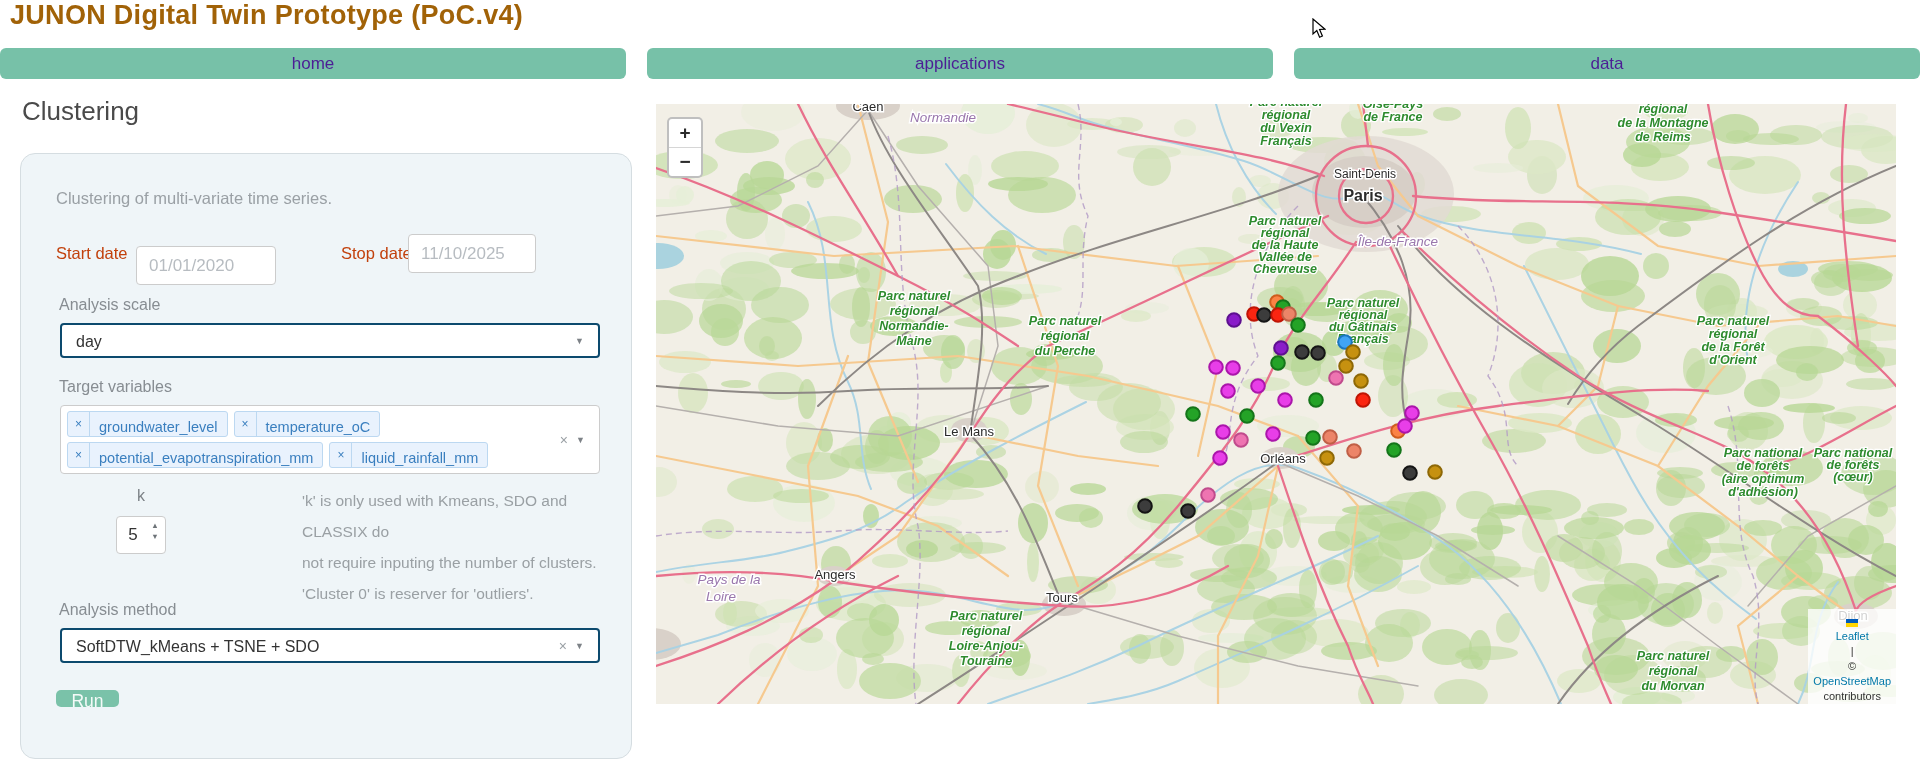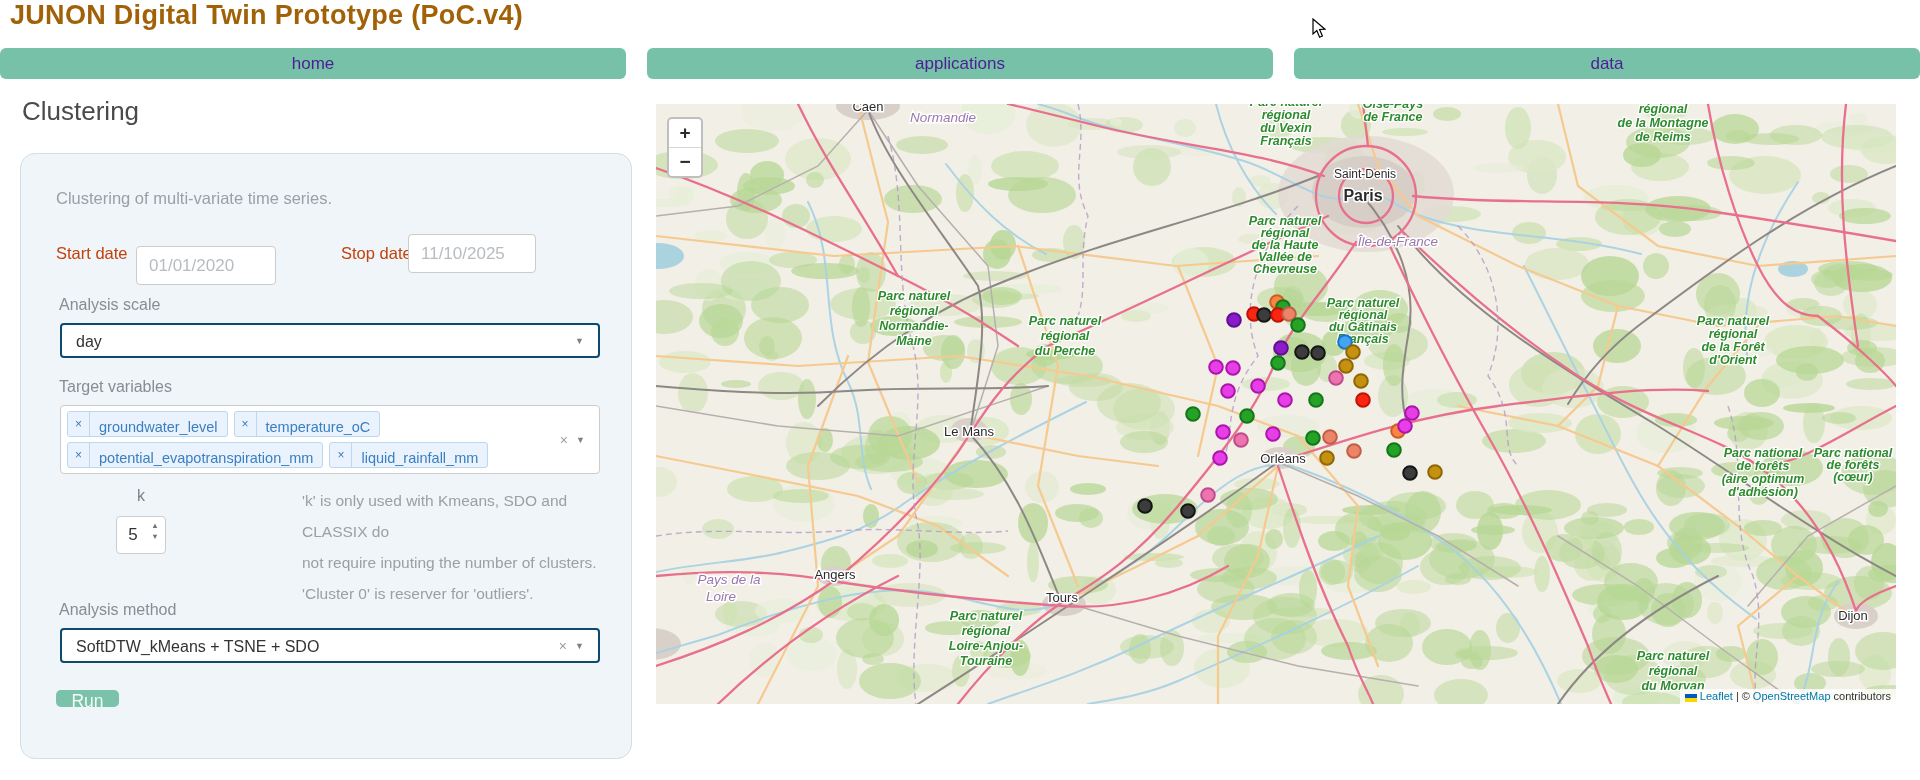--- a/index.html
+++ b/index.html
@@ -52,21 +52,21 @@
 
   .map{position:absolute;left:656px;top:104px;width:1240px;height:600px;overflow:hidden;background:#f2efe6;}
   .map svg{display:block;}
 
   .zoom-ctrl{position:absolute;left:11px;top:13px;width:32px;background:#fff;border:2px solid rgba(0,0,0,.25);
     border-radius:5px;overflow:hidden;}
   .zoom-btn{height:28px;line-height:28px;text-align:center;font-size:19px;font-weight:700;color:#2b2b2b;cursor:pointer;}
   .zoom-btn + .zoom-btn{border-top:1px solid #d6d6d6;}
 
   .attribution{position:absolute;right:0;bottom:0;background:rgba(255,255,255,.78);font-size:11px;color:#333;
-    padding:1px 5px 2px 5px;display:flex;align-items:flex-end;gap:3px;}
+    padding:10px 5px 2px 5px;display:flex;align-items:center;gap:3px;flex-direction:column;}
   .attribution a{color:#0078a8;text-decoration:none;cursor:pointer;}
   .ua-flag{display:inline-block;width:12px;height:8px;position:relative;}
   .ua-flag .t{position:absolute;left:0;top:0;width:12px;height:4px;background:#005bbb;}
   .ua-flag .b{position:absolute;left:0;top:4px;width:12px;height:4px;background:#ffd500;}
 
   
   text{font-family:"Liberation Sans",sans-serif;}
   .city{fill:#2b2b2b;stroke:#ffffff;stroke-width:3px;paint-order:stroke;text-anchor:middle;}
   .region{fill:#9a77ad;font-style:italic;font-size:13.5px;stroke:#ffffff;stroke-width:3px;paint-order:stroke;text-anchor:middle;}
   .park{fill:#2e8b2e;font-style:italic;font-size:12.5px;font-weight:600;stroke:#ffffff;stroke-width:2.6px;paint-order:stroke;text-anchor:middle;}

